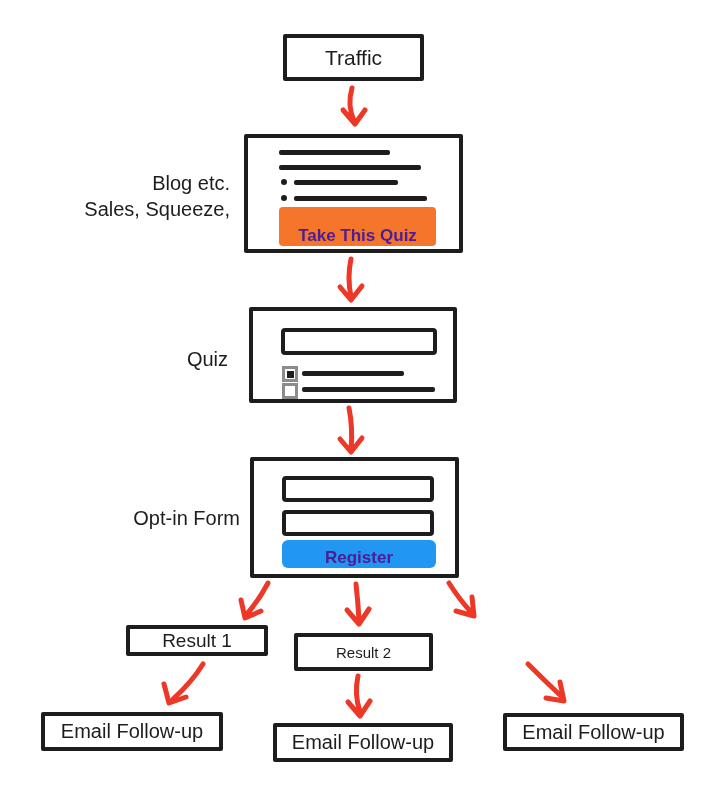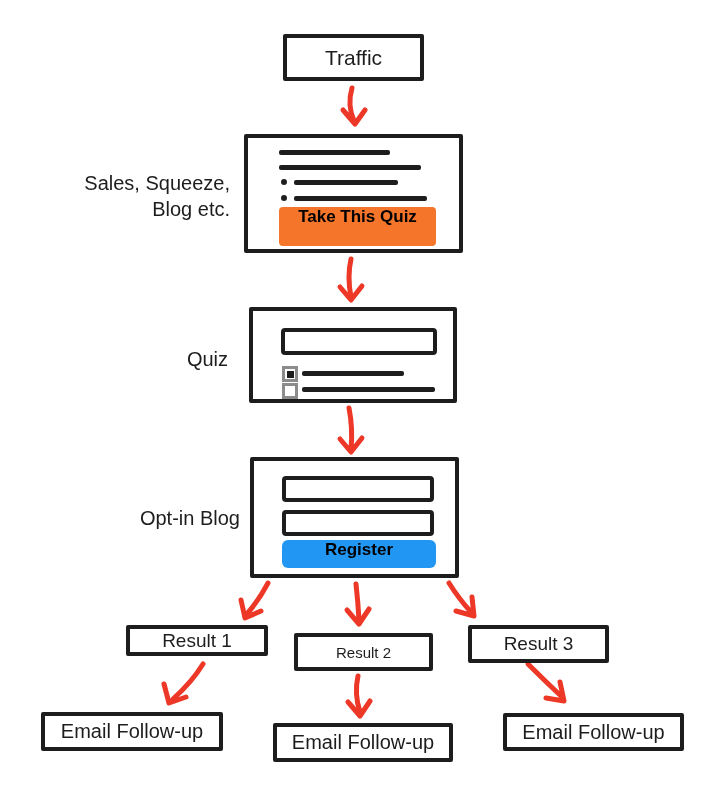--- a/index.html
+++ b/index.html
@@ -36,22 +36,22 @@
   #email3{left:503px;top:713px;width:181px;height:38px;font-size:20px;}
   .side-label{position:absolute;text-align:right;font-size:20px;line-height:26px;}
   #label-landing{left:60px;top:170px;width:170px;}
   #label-quiz{left:100px;top:346px;width:128px;text-align:right;}
   #label-optin{left:80px;top:505px;width:160px;}
   
   .tline{position:absolute;height:5px;background:var(--ink);border-radius:2px;}
   .bullet{position:absolute;width:6px;height:6px;border-radius:50%;background:var(--ink);}
   .mock-input{position:absolute;box-sizing:border-box;border:4px solid var(--ink);border-radius:4px;background:#fff;}
   .mock-btn{
-    position:absolute;display:flex;align-items:flex-start;justify-content:center;
-    border-radius:4px;color:#000000;font-weight:bold;font-size:17px;white-space:nowrap;
+    position:absolute;display:flex;align-items:flex-end;justify-content:center;
+    border-radius:4px;color:#4c1d95;font-weight:bold;font-size:17px;white-space:nowrap;
   }
   .btn-orange{background:var(--button-orange);}
   .btn-blue{background:var(--button-blue);}
   .checkbox{position:absolute;box-sizing:border-box;width:16px;height:16px;border:3px solid var(--checkbox-gray);
     display:flex;align-items:center;justify-content:center;background:#fff;}
   .checkbox .tick{width:7px;height:7px;background:var(--ink);}
   
   #landing .l1{left:31px;top:12px;width:111px;}
   #landing .l2{left:31px;top:27px;width:142px;}
   #landing .b1{left:33px;top:41px;}
@@ -85,22 +85,22 @@
     <path class="arrow" d="M203 664 Q192 682 173 699 M164 684 L169 703 L186 697"></path>
     <path class="arrow" d="M358 676 Q354 694 360 712 M348 702 L360 716 L370 701"></path>
     <path class="arrow" d="M528 664 Q545 681 561 696 M546 698 L564 701 L560 682"></path>
   </svg>
 
   <div class="node" id="traffic">
     <span class="cap">Traffic</span>
   </div>
 
   <div class="side-label" id="label-landing">
+    <div>Blog etc.</div>
     <div>Sales, Squeeze,</div>
-    <div>Blog etc.</div>
   </div>
   <div class="node" id="landing">
     <div class="tline l1"></div>
     <div class="tline l2"></div>
     <div class="bullet b1"></div>
     <div class="tline l3"></div>
     <div class="bullet b2"></div>
     <div class="tline l4"></div>
     <div class="mock-btn btn-orange">
       <span>Take This Quiz</span>
@@ -114,39 +114,36 @@
     <div class="mock-input q-input"></div>
     <div class="checkbox cb1">
         <div class="tick"></div>
       </div>
     <div class="tline ql1"></div>
     <div class="checkbox cb2"></div>
     <div class="tline ql2"></div>
   </div>
 
   <div class="side-label" id="label-optin">
-    <div>Opt-in Blog</div>
+    <div>Opt-in Form</div>
   </div>
   <div class="node" id="optin">
     <div class="mock-input o-input1"></div>
     <div class="mock-input o-input2"></div>
     <div class="mock-btn btn-blue">
       <span>Register</span>
     </div>
   </div>
 
   <div class="node" id="result1">
     <span class="cap">Result 1</span>
   </div>
   <div class="node" id="result2">
     <span class="cap">Result 2</span>
   </div>
-  <div class="node" id="result3">
-    <span class="cap">Result 3</span>
-  </div>
 
   <div class="node" id="email1">
     <span class="cap">Email Follow-up</span>
   </div>
   <div class="node" id="email2">
     <span class="cap">Email Follow-up</span>
   </div>
   <div class="node" id="email3">
     <span class="cap">Email Follow-up</span>
   </div>

